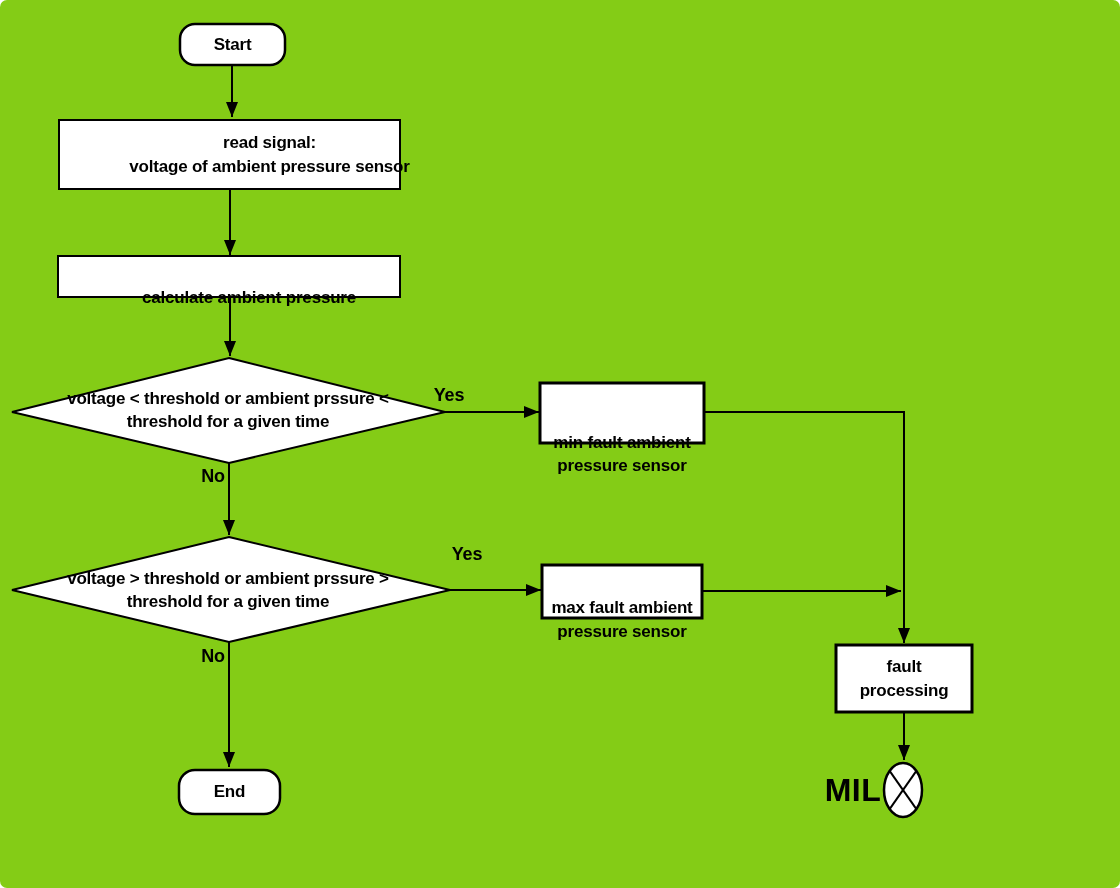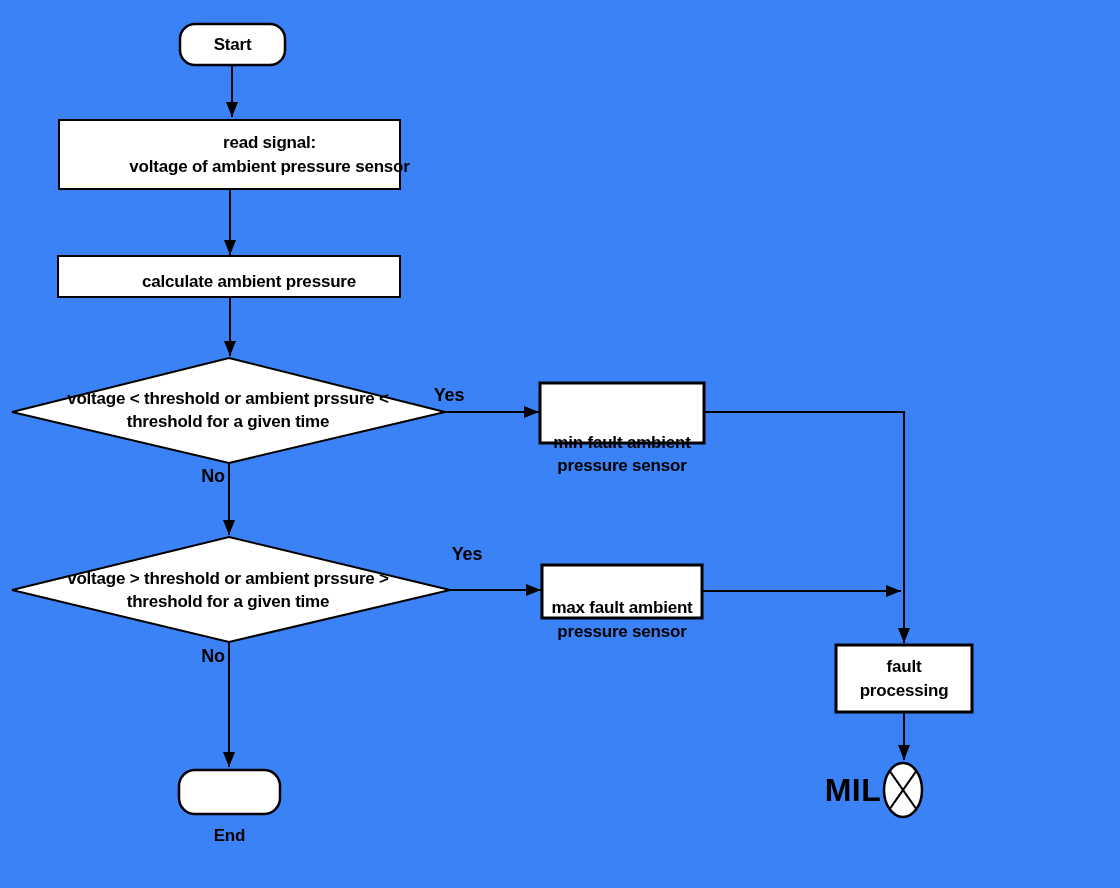--- a/index.html
+++ b/index.html
@@ -7,22 +7,23 @@
     padding: 0;
     background: #ffffff;
     width: 1120px;
     height: 888px;
     font-family: "Liberation Sans", sans-serif;
   }
   #canvas {
     position: relative;
     width: 1120px;
     height: 888px;
-    background: #3b82f6;
+    background: #84cc16;
     overflow: hidden;
+    border-radius: 7px;
   }
   #diagram-svg {
     position: absolute;
     left: 0;
     top: 0;
   }
   .lbl {
     position: absolute;
     display: flex;
     align-items: center;
@@ -85,38 +86,38 @@
       <line x1="889.6" y1="770.9" x2="916.4" y2="809.1" stroke="#000" stroke-width="2"></line>
       <line x1="916.4" y1="770.9" x2="889.6" y2="809.1" stroke="#000" stroke-width="2"></line>
     </g>
   </svg>
 
   <div class="lbl" style="left:180px; top:24px; width:105px; height:41px;">Start</div>
 
   <div class="lbl shift-right" style="left:48px; top:120px; width:403px; height:69px;">read signal:
 voltage of ambient pressure sensor</div>
 
-  <div class="lbl shift-right" style="left:58px; top:256px; width:342px; height:52px;">calculate ambient pressure</div>
+  <div class="lbl shift-right" style="left:58px; top:272px; width:342px; height:52px;">calculate ambient pressure</div>
 
   <div class="lbl" style="left:48px; top:372px; width:360px; height:76px;">voltage &lt; threshold or ambient prssure &lt;
 threshold for a given time</div>
 
   <div class="lbl" style="left:540px; top:383px; width:164px; height:60px;margin-top:41px;">min fault ambient
 pressure sensor</div>
 
   <div class="lbl" style="left:48px; top:552px; width:360px; height:76px;">voltage &gt; threshold or ambient prssure &gt;
 threshold for a given time</div>
 
   <div class="lbl" style="left:542px; top:565px; width:160px; height:53px;margin-top:28px;">max fault ambient
 pressure sensor</div>
 
   <div class="lbl" style="left:836px; top:645px; width:136px; height:67px;">fault
 processing</div>
 
-  <div class="lbl" style="left:179px; top:814px; width:101px; height:44px;">End</div>
+  <div class="lbl" style="left:179px; top:770px; width:101px; height:44px;">End</div>
 
   <div class="lbl mil-lbl" style="left:826px; top:774px; width:54px; height:32px;">MIL</div>
 
   <div class="lbl edge-lbl" style="left:423px; top:384px; width:52px; height:22px;">Yes</div>
 
   <div class="lbl edge-lbl" style="left:191px; top:465px; width:44px; height:22px;">No</div>
 
   <div class="lbl edge-lbl" style="left:441px; top:543px; width:52px; height:22px;">Yes</div>
 
   <div class="lbl edge-lbl" style="left:191px; top:645px; width:44px; height:22px;">No</div>

